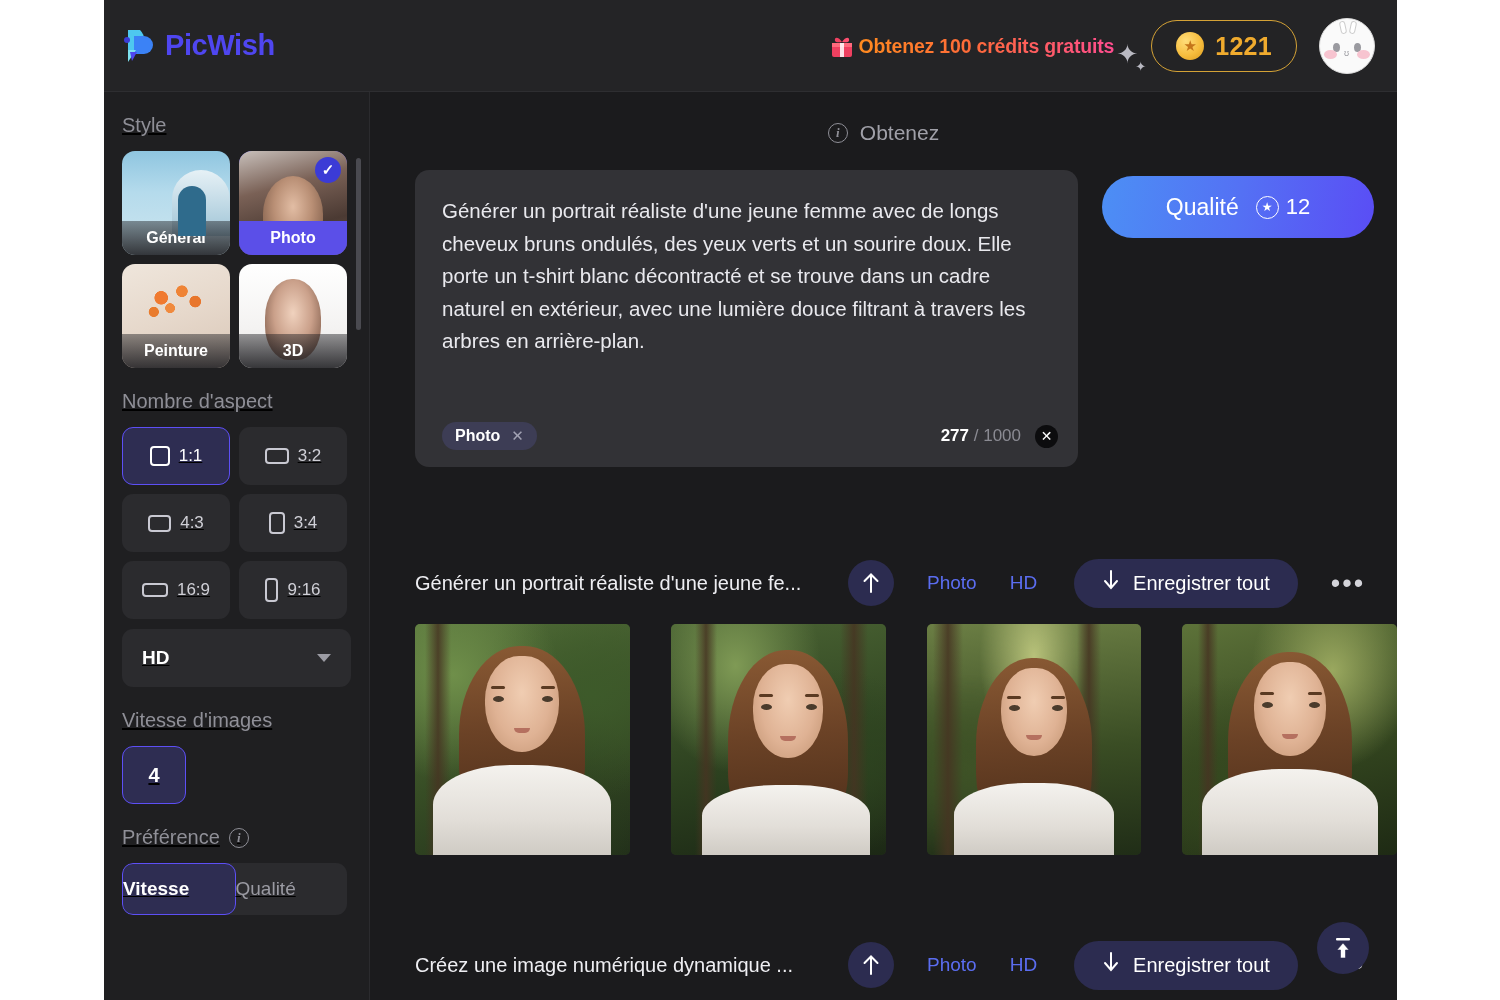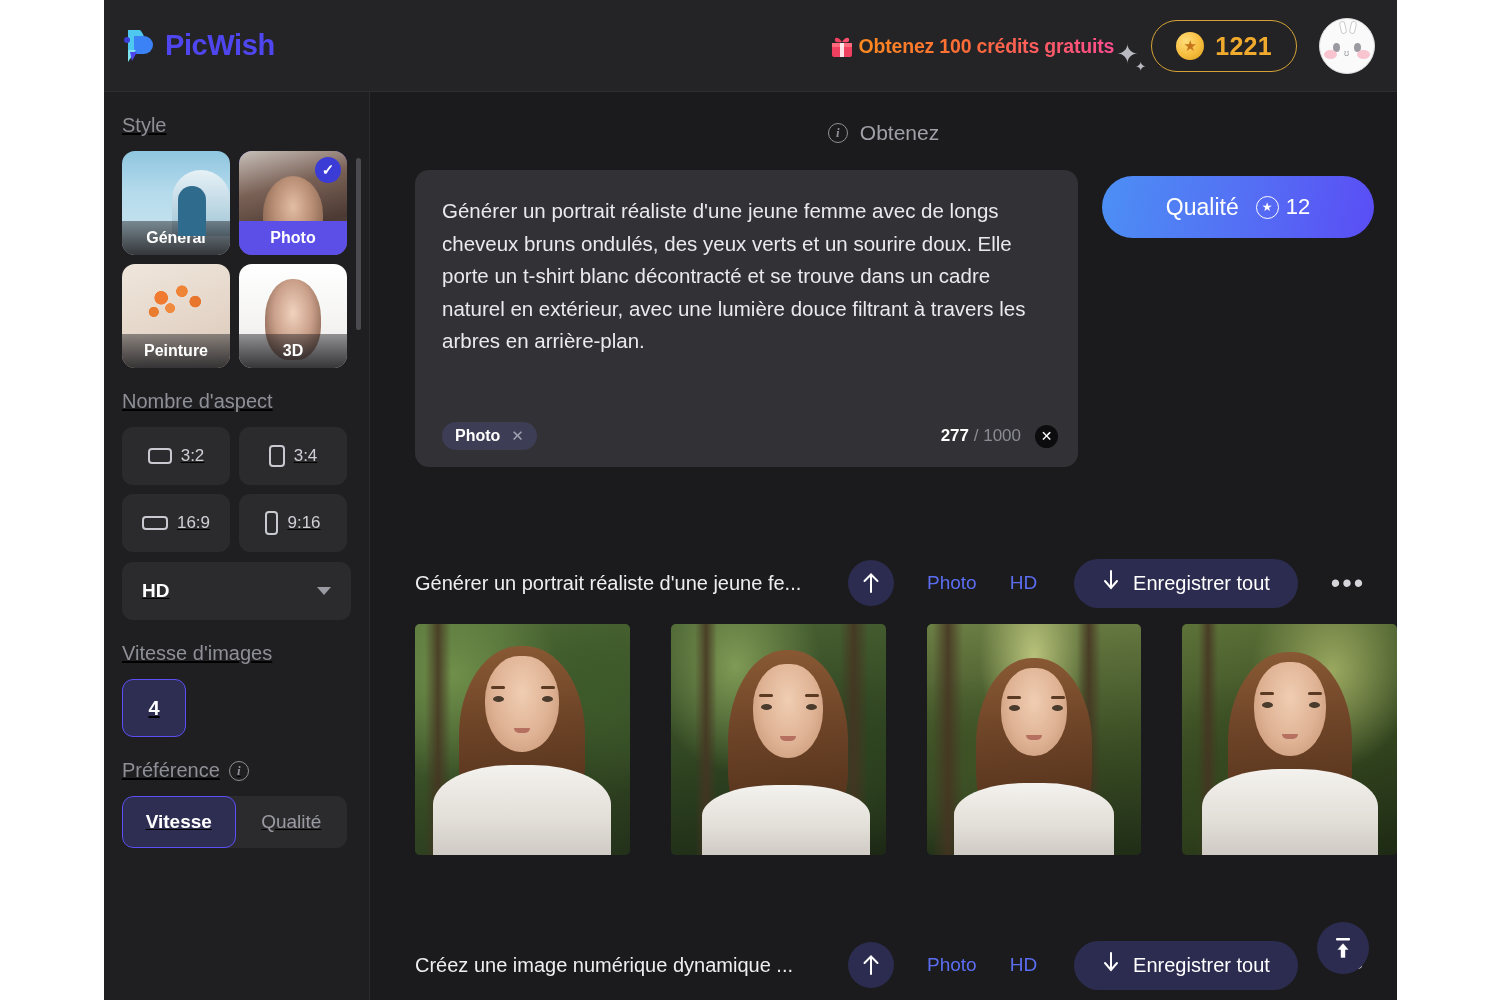--- a/index.html
+++ b/index.html
@@ -139,21 +139,21 @@
     background: #2e2d52; border: 1.5px solid #5d4ff6;
     display: flex; align-items: center; justify-content: center;
     font-size: 20px; font-weight: bold; color: #ffffff; cursor: pointer;
   }
   .info-circ {
     width: 20px; height: 20px; border-radius: 50%; border: 1.6px solid #8f8f97;
     display: inline-flex; align-items: center; justify-content: center;
     font-size: 13px; font-style: italic; font-weight: bold; color: #8f8f97; font-family: "Liberation Serif", serif;
   }
   .pref-toggle { display: flex; background: #2b2b2e; border-radius: 11px; width: 225px; height: 52px; overflow: hidden; }
-  .pref-opt { flex: 1; display: flex; align-items: center; justify-content: center; font-size: 19px; cursor: pointer; color: #9a9aa2; }
+  .pref-opt { flex: 1; display: flex; align-items: center; justify-content: flex-start; font-size: 19px; cursor: pointer; color: #9a9aa2; }
   .pref-opt.sel { background: #2e2d52; border: 1.5px solid #5d4ff6; border-radius: 11px; color: #ffffff; font-weight: bold; }
   .sb-scrollbar { position: absolute; right: 8px; top: 66px; width: 5px; height: 172px; background: #4a4a50; border-radius: 3px; }
 
   
   #main { position: absolute; left: 266px; top: 92px; width: 1027px; height: 908px; overflow: hidden; }
   .remarque { display: flex; align-items: center; justify-content: center; gap: 12px; margin-top: 29px; color: #a0a0a8; font-size: 21px; }
   .prompt-box {
     position: absolute; left: 45px; top: 78px; width: 663px; height: 297px;
     background: #323236; border-radius: 14px; padding: 25px 27px;
   }
@@ -321,23 +321,31 @@
         <span class="sc-label">Peinture</span>
       </div>
       <div class="style-card">
         <span class="sc-img art-3d"></span>
         <span class="sc-label">3D</span>
       </div>
     </div>
 
     <div class="sb-label">Nombre d'aspect</div>
     <div class="ratio-grid">
+      <div class="ratio-btn sel">
+        <span class="ricon" style="width:20px;height:20px;"></span>
+        <span>1:1</span>
+      </div>
       <div class="ratio-btn">
         <span class="ricon" style="width:24px;height:16px;"></span>
         <span>3:2</span>
+      </div>
+      <div class="ratio-btn">
+        <span class="ricon" style="width:23px;height:17px;"></span>
+        <span>4:3</span>
       </div>
       <div class="ratio-btn">
         <span class="ricon" style="width:16px;height:22px;"></span>
         <span>3:4</span>
       </div>
       <div class="ratio-btn">
         <span class="ricon" style="width:26px;height:14px;"></span>
         <span>16:9</span>
       </div>
       <div class="ratio-btn">

